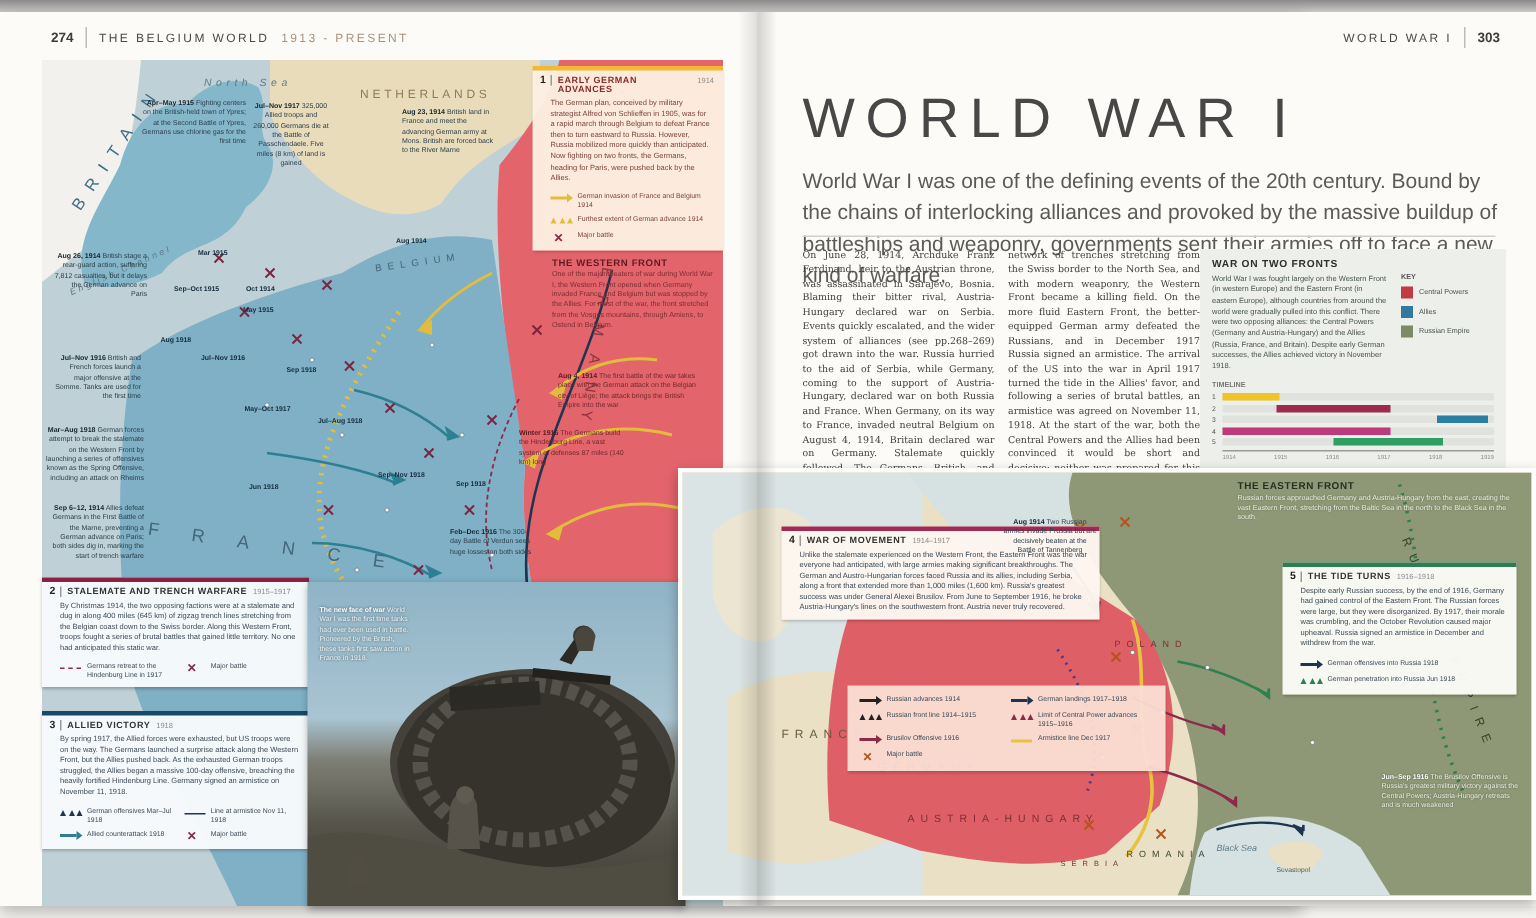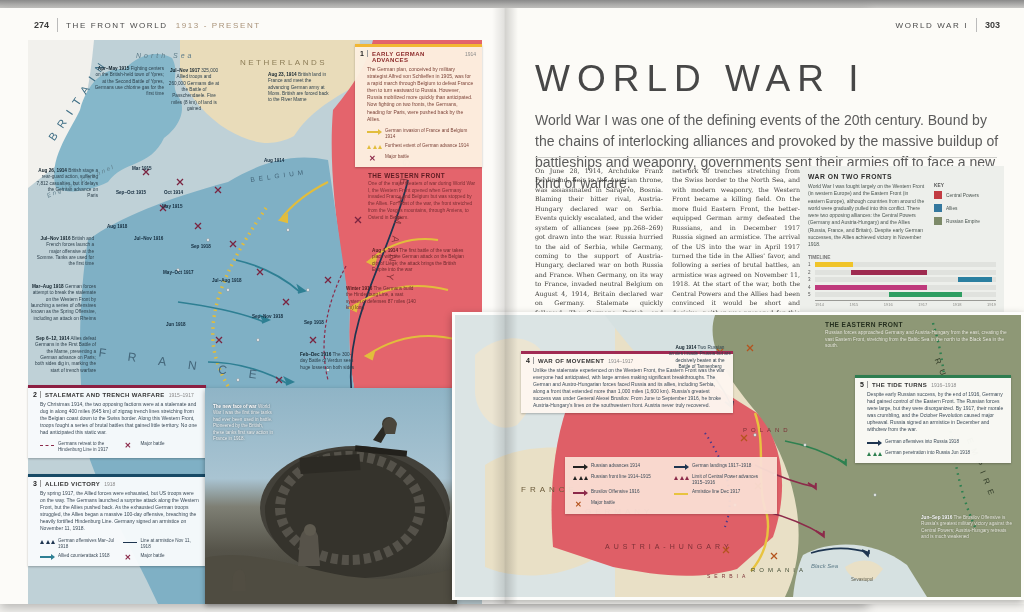--- a/index.html
+++ b/index.html
@@ -108,21 +108,21 @@
 <body>
 
 <div class="stage">
   <div class="photo-top-edge"></div>
   <div class="spread">
 
     <div class="page page-left">
       <div class="runhead rh-left">
         <span class="pnum">274</span>
         <span class="rsep"></span>
-        <span>THE FRONT WORLD</span>
+        <span>THE BELGIUM WORLD</span>
         <span class="years">1913 - PRESENT</span>
       </div>
 
       <div class="map1">
         <svg width="454" height="564" viewBox="0 0 454 564">
           <rect x="0" y="0" width="454" height="564" fill="#bfd1d7"></rect>
           <path d="M0,0 H66 C62,42 56,82 38,118 L0,148 Z" fill="#f2f1ed"></path>
           <path d="M28,148 C20,120 40,95 52,70 C60,40 80,26 96,30 C110,14 130,10 144,18 C152,32 142,44 150,56 C160,70 150,88 136,98 C122,128 96,120 80,142 C60,152 40,154 28,148 Z" fill="#85b7ca"></path>
           <path d="M152,0 H332 L330,44 C300,62 282,72 266,96 C240,110 218,100 200,90 C180,78 162,58 152,36 Z" fill="#e9dcba"></path>
           <path d="M305,70 C330,40 340,20 345,0 H454 V482 C430,472 410,462 388,468 L352,430 C330,380 318,330 322,270 C310,200 300,130 305,70 Z" fill="#e4646c"></path>

